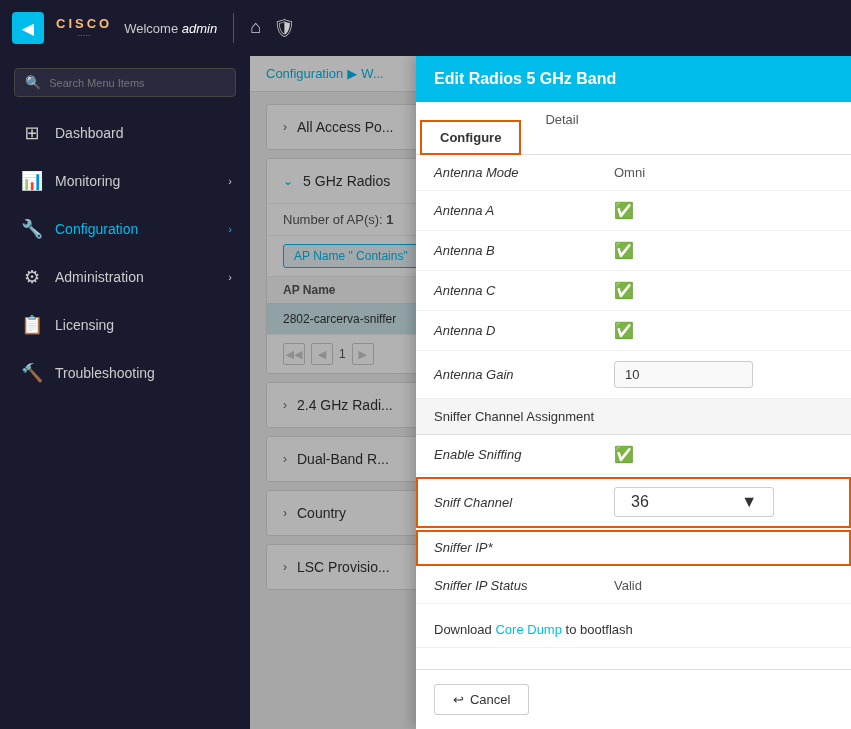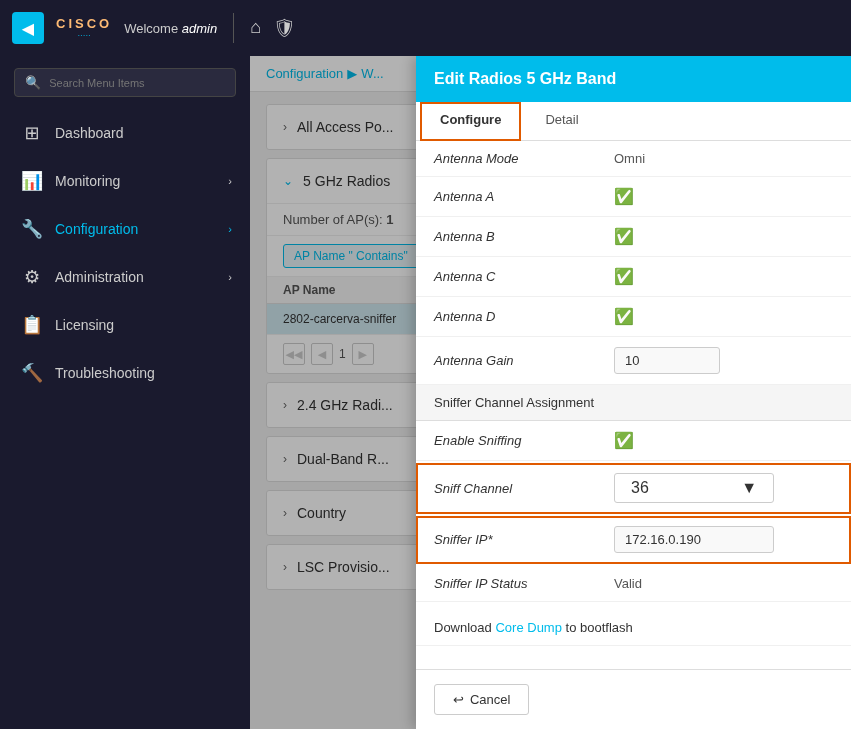--- a/index.html
+++ b/index.html
@@ -164,21 +164,21 @@
     .modal-tabs {
       display: flex; border-bottom: 1px solid #ddd; flex-shrink: 0;
     }
     .modal-tab {
       padding: 10px 20px; font-size: 13px; cursor: pointer;
       border-bottom: 3px solid transparent; color: #555;
     }
     .modal-tab.active {
       border-bottom: 3px solid transparent;
       border: 2px solid #e05a00;
-      margin: 0 4px -1px 4px;
+      margin: 18px 4px -1px 4px;
       padding: 8px 18px;
       color: #333; font-weight: bold;
     }
     .modal-body {
       flex: 1; overflow-y: auto; padding: 0;
     }
     .form-row {
       display: flex; align-items: center;
       border-bottom: 1px solid #f0f0f0; padding: 10px 18px;
     }
@@ -189,21 +189,21 @@
       flex: 1; font-size: 13px; color: #555;
     }
     .checkbox-icon { color: #00bceb; font-size: 16px; }
     .section-divider {
       background: #f5f5f5; padding: 10px 18px;
       font-size: 13px; font-weight: normal; color: #333;
       border-bottom: 1px solid #ddd;
     }
     .text-input {
       border: 1px solid #ccc; border-radius: 3px;
-      padding: 5px 10px; font-size: 13px; width: 106px; color: #333;
+      padding: 5px 10px; font-size: 13px; width: 139px; color: #333;
       background: #f9f9f9;
     }
     .select-input {
       border: 1px solid #ccc; border-radius: 3px;
       padding: 5px 16px; font-size: 16px; color: #333;
       background: white; cursor: pointer;
       display: flex; align-items: center; justify-content: space-between;
       width: 160px;
     }
     .status-valid { color: #555; font-size: 13px; }
@@ -408,21 +408,20 @@
           <div class="form-row" style="outline: 2px solid #e05a00; outline-offset: -2px; margin: 2px 0;">
             <span class="form-label">Sniff Channel</span>
             <div class="select-input">
               <span>36</span>
               <span>▼</span>
             </div>
           </div>
 
           <div class="form-row" style="outline: 2px solid #e05a00; outline-offset: -2px; margin: 2px 0;">
             <span class="form-label">Sniffer IP*</span>
-            <input class="text-input" type="text" value="172.16.0.190" style="width: 160px;">
           </div>
 
           <div class="form-row">
             <span class="form-label">Sniffer IP Status</span>
             <span class="status-valid">Valid</span>
           </div>
 
           <div class="form-row">
             <span class="download-text">
               <span>Download</span>

